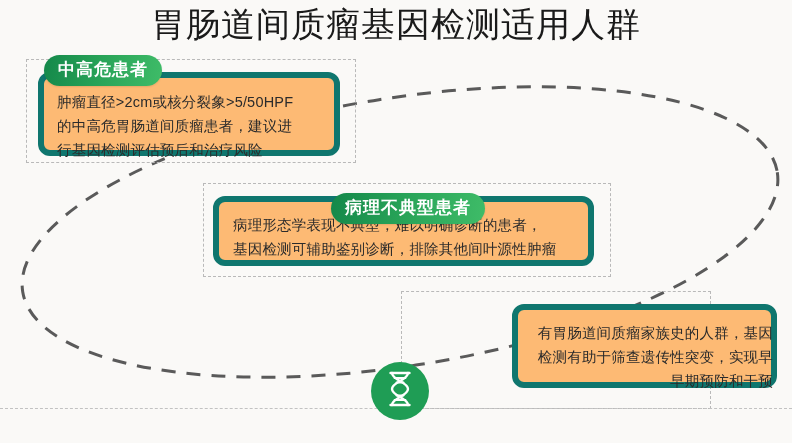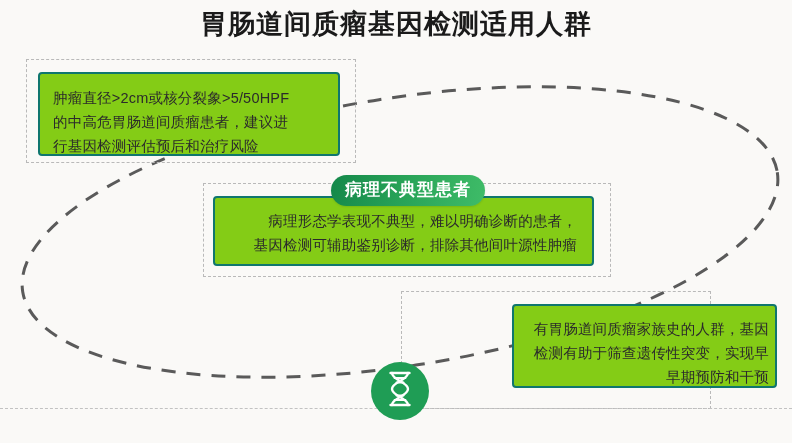--- a/index.html
+++ b/index.html
@@ -20,22 +20,22 @@
     background: #faf9f7;
   }
 
   
   #page-title {
     position: absolute;
     top: 7px;
     left: 0;
     width: 792px;
     text-align: center;
-    font-size: 27px;
-    font-weight: 700;
+    font-size: 34px;
+    font-weight: 400;
     color: #1a1a1a;
     letter-spacing: 1px;
     line-height: 34px;
     z-index: 6;
   }
 
   
   #ellipse-svg {
     position: absolute;
     top: 0; left: 0;
@@ -49,23 +49,23 @@
   .guide-rect {
     position: absolute;
     border: 1px dashed #b9b9b9;
     z-index: 2;
     background: transparent;
   }
 
   
   .card {
     position: absolute;
-    background: #84cc16;
-    border: 2px solid #0f766e;
-    border-radius: 4px;
+    background: #fdba74;
+    border: 6px solid #0f766e;
+    border-radius: 12px;
     z-index: 3;
   }
   .card-body {
     color: #2b2b2b;
     font-size: 14.5px;
     line-height: 24px;
     white-space: pre-line;
     letter-spacing: 0.2px;
   }
   .badge {
@@ -84,22 +84,22 @@
   }
 
   
   #card-1 { left: 38px;  top: 72px;  width: 302px; height: 84px; }
   #card-1 .card-body { position: absolute; left: 13px; top: 12px; width: 278px; }
   #badge-1 { left: 44px; top: 55px; }
   #guide-1 { left: 26px; top: 59px; width: 330px; height: 104px; }
 
   
   #card-2 { left: 213px; top: 196px; width: 381px; height: 70px; }
-  #card-2 .card-body { position: absolute; left: 6px; top: 11px; width: 356px; text-align: right; }
-  #badge-2 { left: 331px; top: 175px; }
+  #card-2 .card-body { position: absolute; left: 14px; top: 11px; width: 356px; }
+  #badge-2 { left: 331px; top: 193px; }
   #guide-2 { left: 203px; top: 183px; width: 408px; height: 94px; }
 
   
   #card-3 { left: 512px; top: 304px; width: 265px; height: 84px; }
   #card-3 .card-body { position: absolute; left: 13px; top: 11px; width: 242px; text-align: right; }
   #badge-3 { left: 649px; top: 286px; }
   #guide-3 { left: 401px; top: 291px; width: 310px; height: 118px; }
 
   
   #baseline-rule {
@@ -142,20 +142,21 @@
   <div class="guide-rect" id="guide-2"></div>
   <div class="guide-rect" id="guide-3"></div>
 
   <div id="baseline-rule"></div>
 
   <div class="card" id="card-1">
     <div class="card-body">肿瘤直径&gt;2cm或核分裂象&gt;5/50HPF
 的中高危胃肠道间质瘤患者，建议进
 行基因检测评估预后和治疗风险</div>
   </div>
+  <div class="badge" id="badge-1">中高危患者</div>
 
   <div class="card" id="card-2">
     <div class="card-body">病理形态学表现不典型，难以明确诊断的患者，
 基因检测可辅助鉴别诊断，排除其他间叶源性肿瘤</div>
   </div>
   <div class="badge" id="badge-2">病理不典型患者</div>
 
   <div class="card" id="card-3">
     <div class="card-body">有胃肠道间质瘤家族史的人群，基因
 检测有助于筛查遗传性突变，实现早

